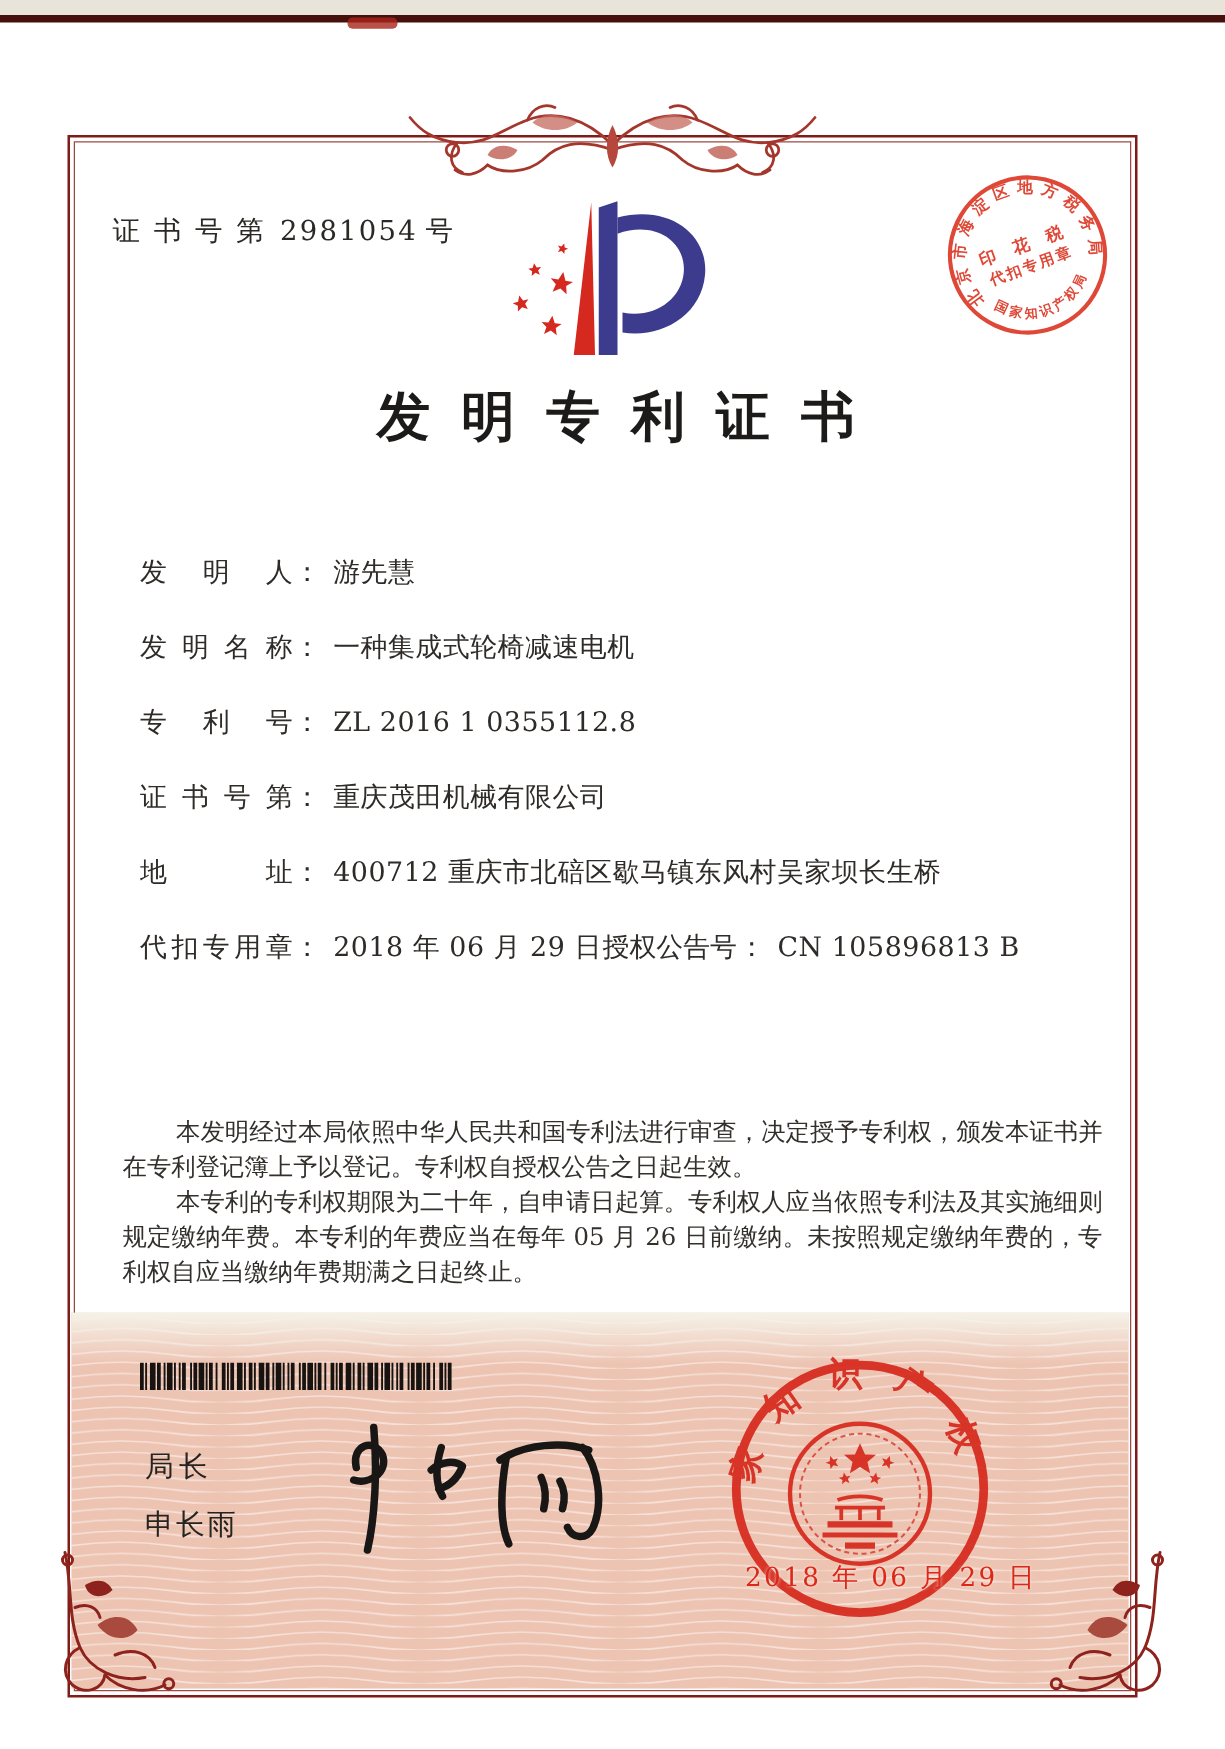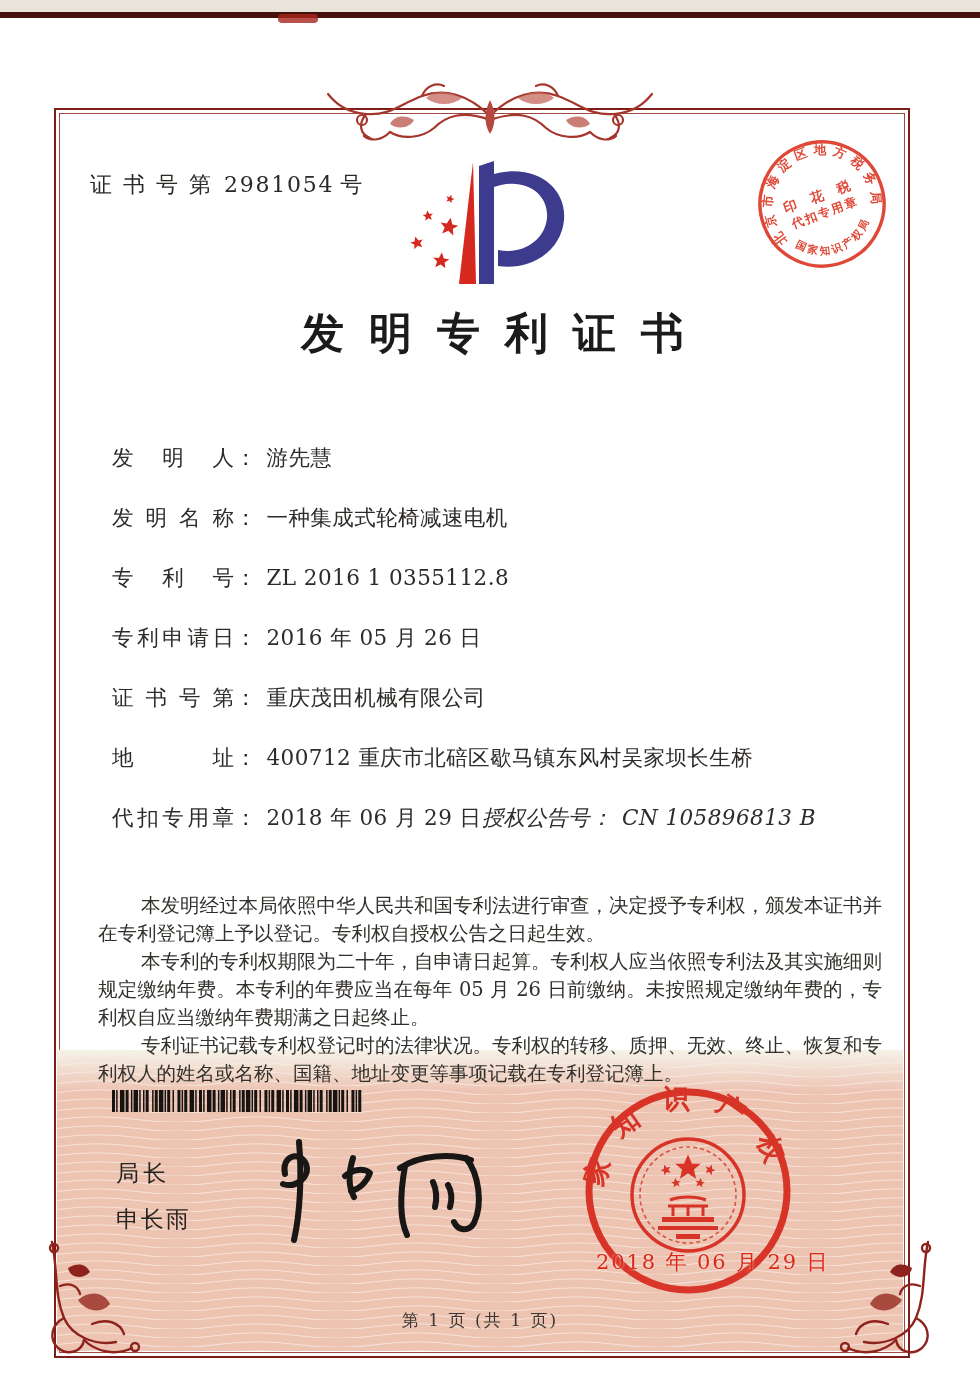--- a/index.html
+++ b/index.html
@@ -29,21 +29,21 @@
     position:absolute;left:0;top:293px;width:960px;text-align:center;
     font-size:43px;font-weight:700;color:#1d1b19;
     letter-spacing:.58em;padding-left:.58em;
   }
 
   .fields{position:absolute;left:112px;top:431px;width:790px;font-size:21.5px;color:#2e2b28;}
   .frow{position:relative;height:60px;white-space:nowrap;}
   .flabel{display:inline-block;width:122px;text-align:justify;text-align-last:justify;vertical-align:top;}
   .colon{display:inline-block;margin:0 10px 0 1px;}
   .fvalue{letter-spacing:.02em;}
-  .grant{position:absolute;left:370px;top:0;font-style:italic;}
+  .grant{position:absolute;left:370px;top:0;}
 
   .paras{position:absolute;left:98px;top:880px;width:784px;font-size:19.5px;line-height:28px;color:#33302c;text-align:justify;}
   .paras p{margin:0;text-indent:2.2em;}
 
   .barcode{position:absolute;left:112px;top:1078px;}
 
   .signer-title{position:absolute;left:116px;top:1146px;font-size:23px;color:#262421;letter-spacing:.18em;}
   .signer-name{position:absolute;left:116px;top:1192px;font-size:23px;color:#262421;letter-spacing:.08em;}
   .signature{position:absolute;left:255px;top:1122px;}
 
@@ -172,40 +172,36 @@
     <div class="frow">
       <span class="flabel">发明人</span><span class="colon">：</span><span class="fvalue">游先慧</span>
     </div>
     <div class="frow">
       <span class="flabel">发明名称</span><span class="colon">：</span><span class="fvalue">一种集成式轮椅减速电机</span>
     </div>
     <div class="frow">
       <span class="flabel">专利号</span><span class="colon">：</span><span class="fvalue">ZL 2016 1 0355112.8</span>
     </div>
     <div class="frow">
-      <span class="flabel">专利申请日</span><span class="colon">：</span><span class="fvalue">2016 年 05 月 26 日</span>
-    </div>
-    <div class="frow">
       <span class="flabel">证书号第</span><span class="colon">：</span><span class="fvalue">重庆茂田机械有限公司</span>
     </div>
     <div class="frow">
       <span class="flabel">地址</span><span class="colon">：</span><span class="fvalue">400712 重庆市北碚区歇马镇东风村吴家坝长生桥</span>
     </div>
     <div class="frow">
       <span class="flabel">代扣专用章</span><span class="colon">：</span><span class="fvalue">2018 年 06 月 29 日</span>
       <span class="grant">
         <span>授权公告号</span><span class="colon">：</span><span class="fvalue">CN 105896813 B</span>
       </span>
     </div>
   </div>
 
   <div class="paras">
     <p>本发明经过本局依照中华人民共和国专利法进行审查，决定授予专利权，颁发本证书并在专利登记簿上予以登记。专利权自授权公告之日起生效。</p>
     <p>本专利的专利权期限为二十年，自申请日起算。专利权人应当依照专利法及其实施细则规定缴纳年费。本专利的年费应当在每年 05 月 26 日前缴纳。未按照规定缴纳年费的，专利权自应当缴纳年费期满之日起终止。</p>
-    <p>专利证书记载专利权登记时的法律状况。专利权的转移、质押、无效、终止、恢复和专利权人的姓名或名称、国籍、地址变更等事项记载在专利登记簿上。</p>
   </div>
 
   <svg class="barcode" id="barcode" width="254" height="22">
       <rect x="0" y="0" width="3" height="22" fill="#171310"></rect>
       <rect x="4.15" y="0" width="1.5" height="22" fill="#171310"></rect>
       <rect x="7.95" y="0" width="4.5" height="22" fill="#171310"></rect>
       <rect x="13.6" y="0" width="3" height="22" fill="#171310"></rect>
       <rect x="18.900000000000002" y="0" width="1.5" height="22" fill="#171310"></rect>
       <rect x="21.55" y="0" width="4.5" height="22" fill="#171310"></rect>
       <rect x="27.2" y="0" width="1.5" height="22" fill="#171310"></rect>
@@ -304,15 +300,14 @@
           <line x1="128" y1="128" x2="128" y2="138"></line>
           <rect x="87" y="139" width="52" height="5" stroke="none"></rect>
           <rect x="83" y="148" width="60" height="4" stroke="none"></rect>
           <rect x="101" y="156" width="24" height="5" stroke="none"></rect>
         </g>
       </g>
     </g>
   </svg>
   <div class="seal-date">2018 年 06 月 29 日</div>
 
-  <div class="footer">第 1 页 (共 1 页)</div>
 
 </div>
 
 </body></html>

